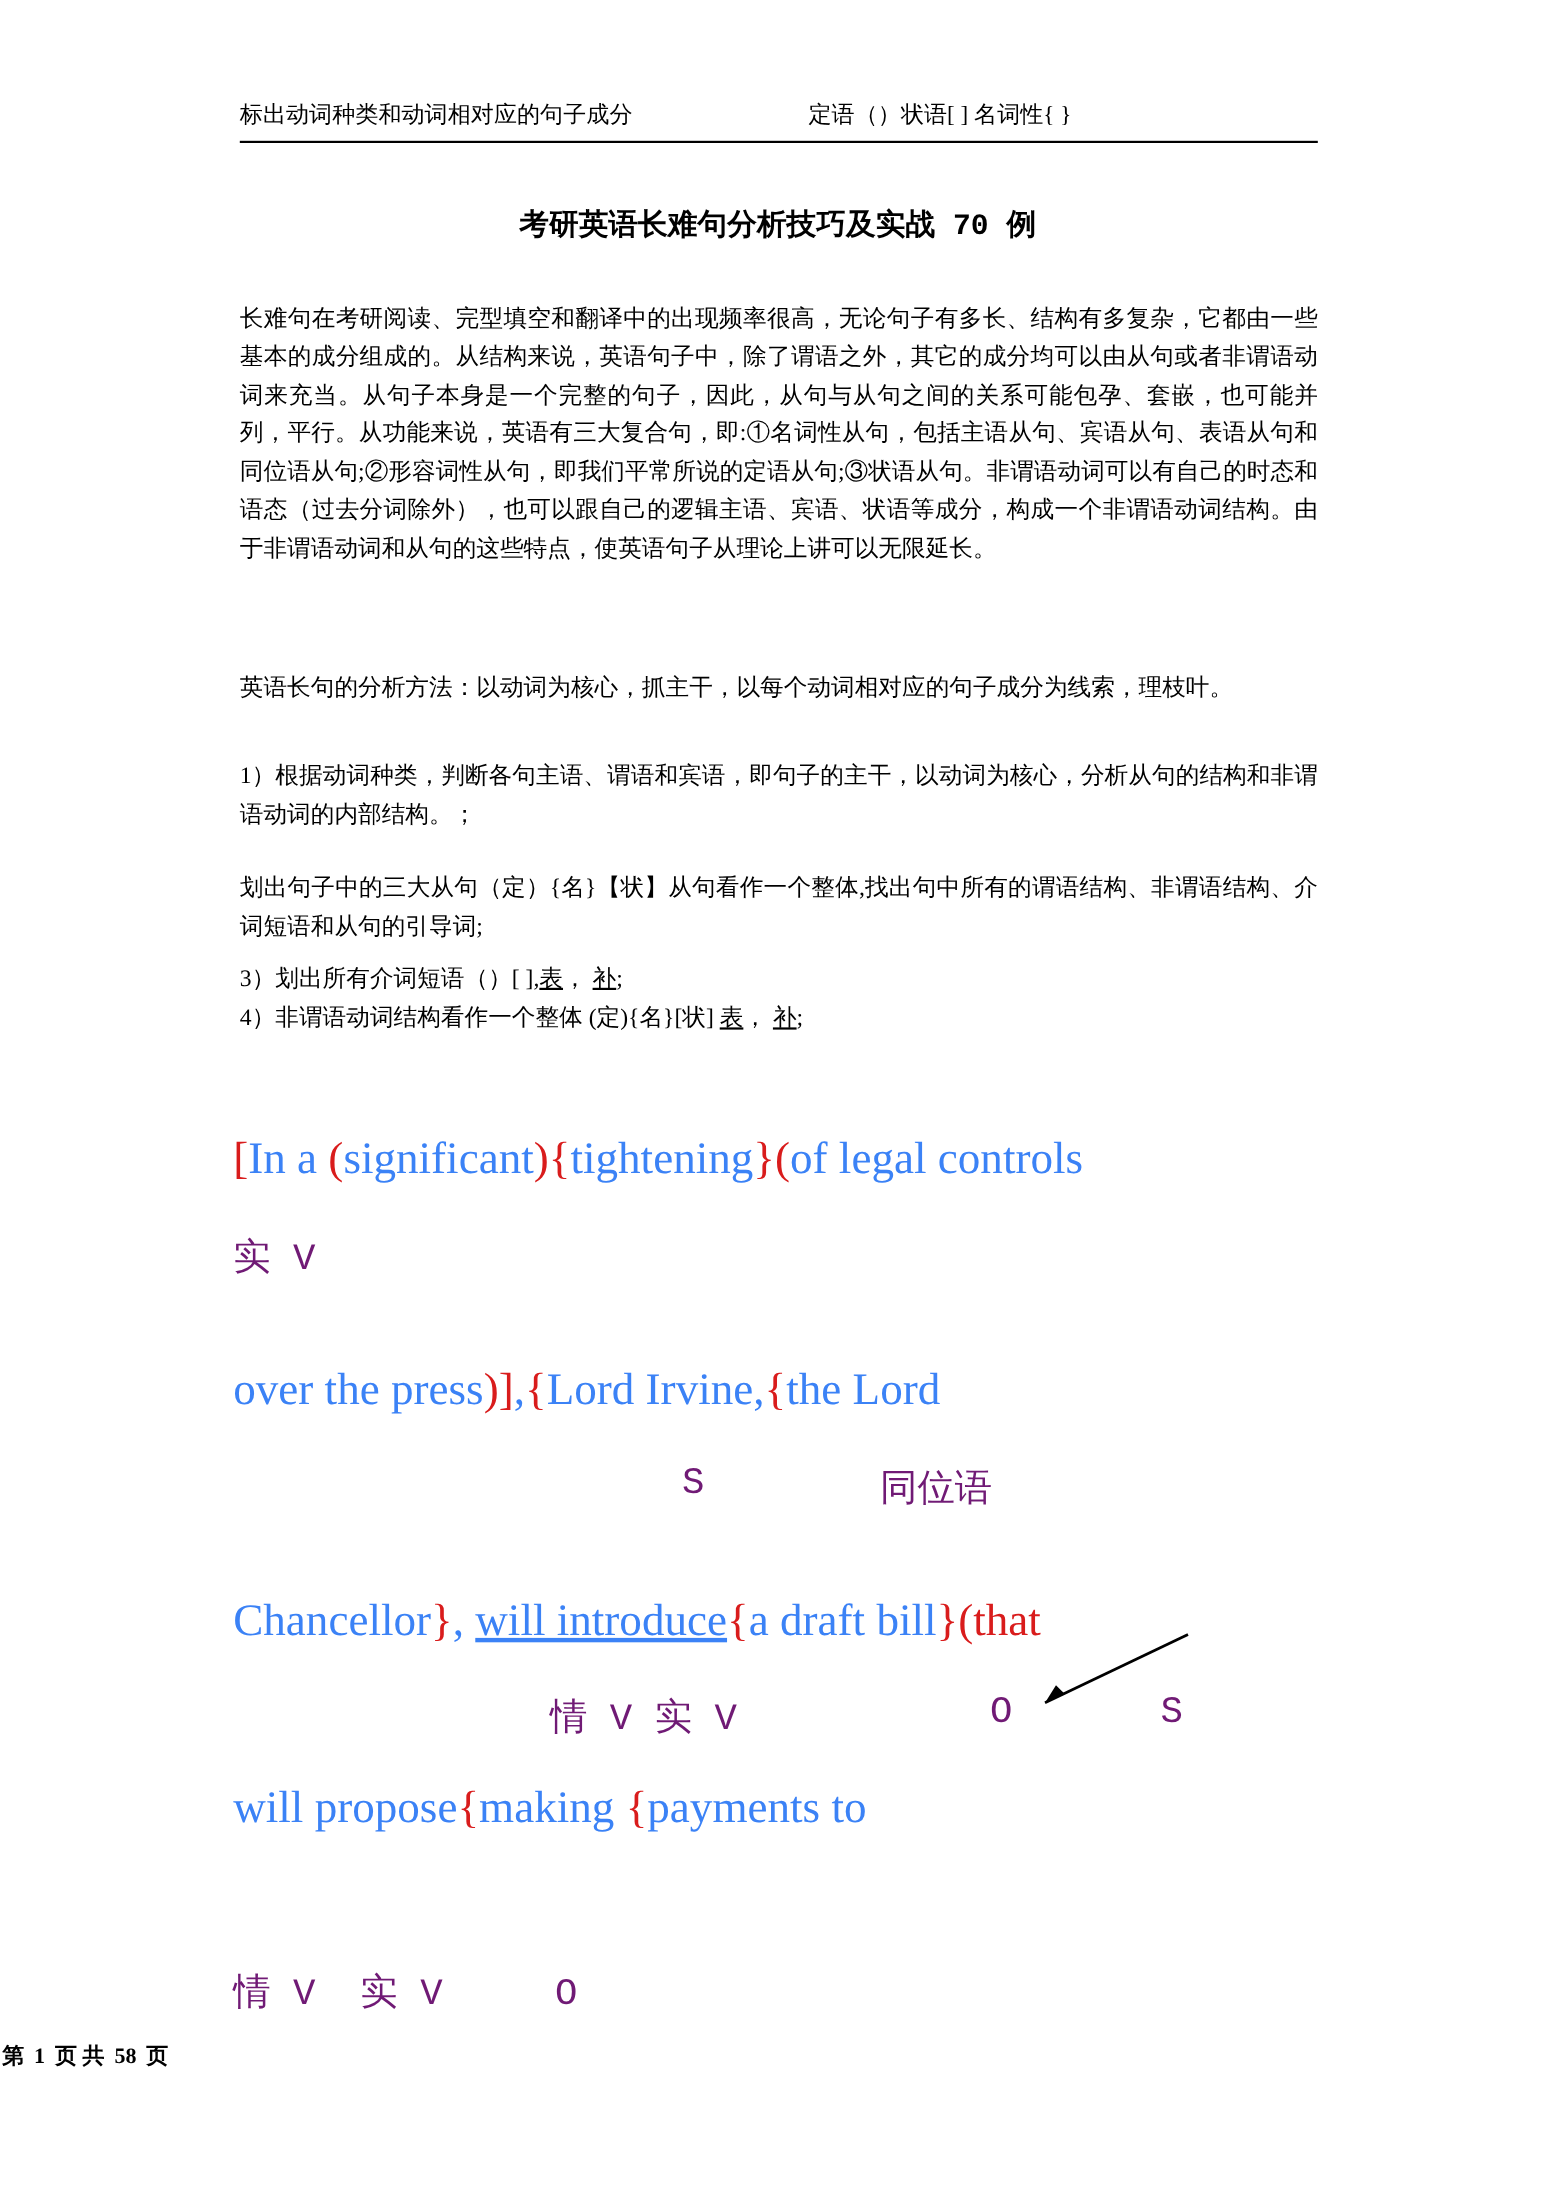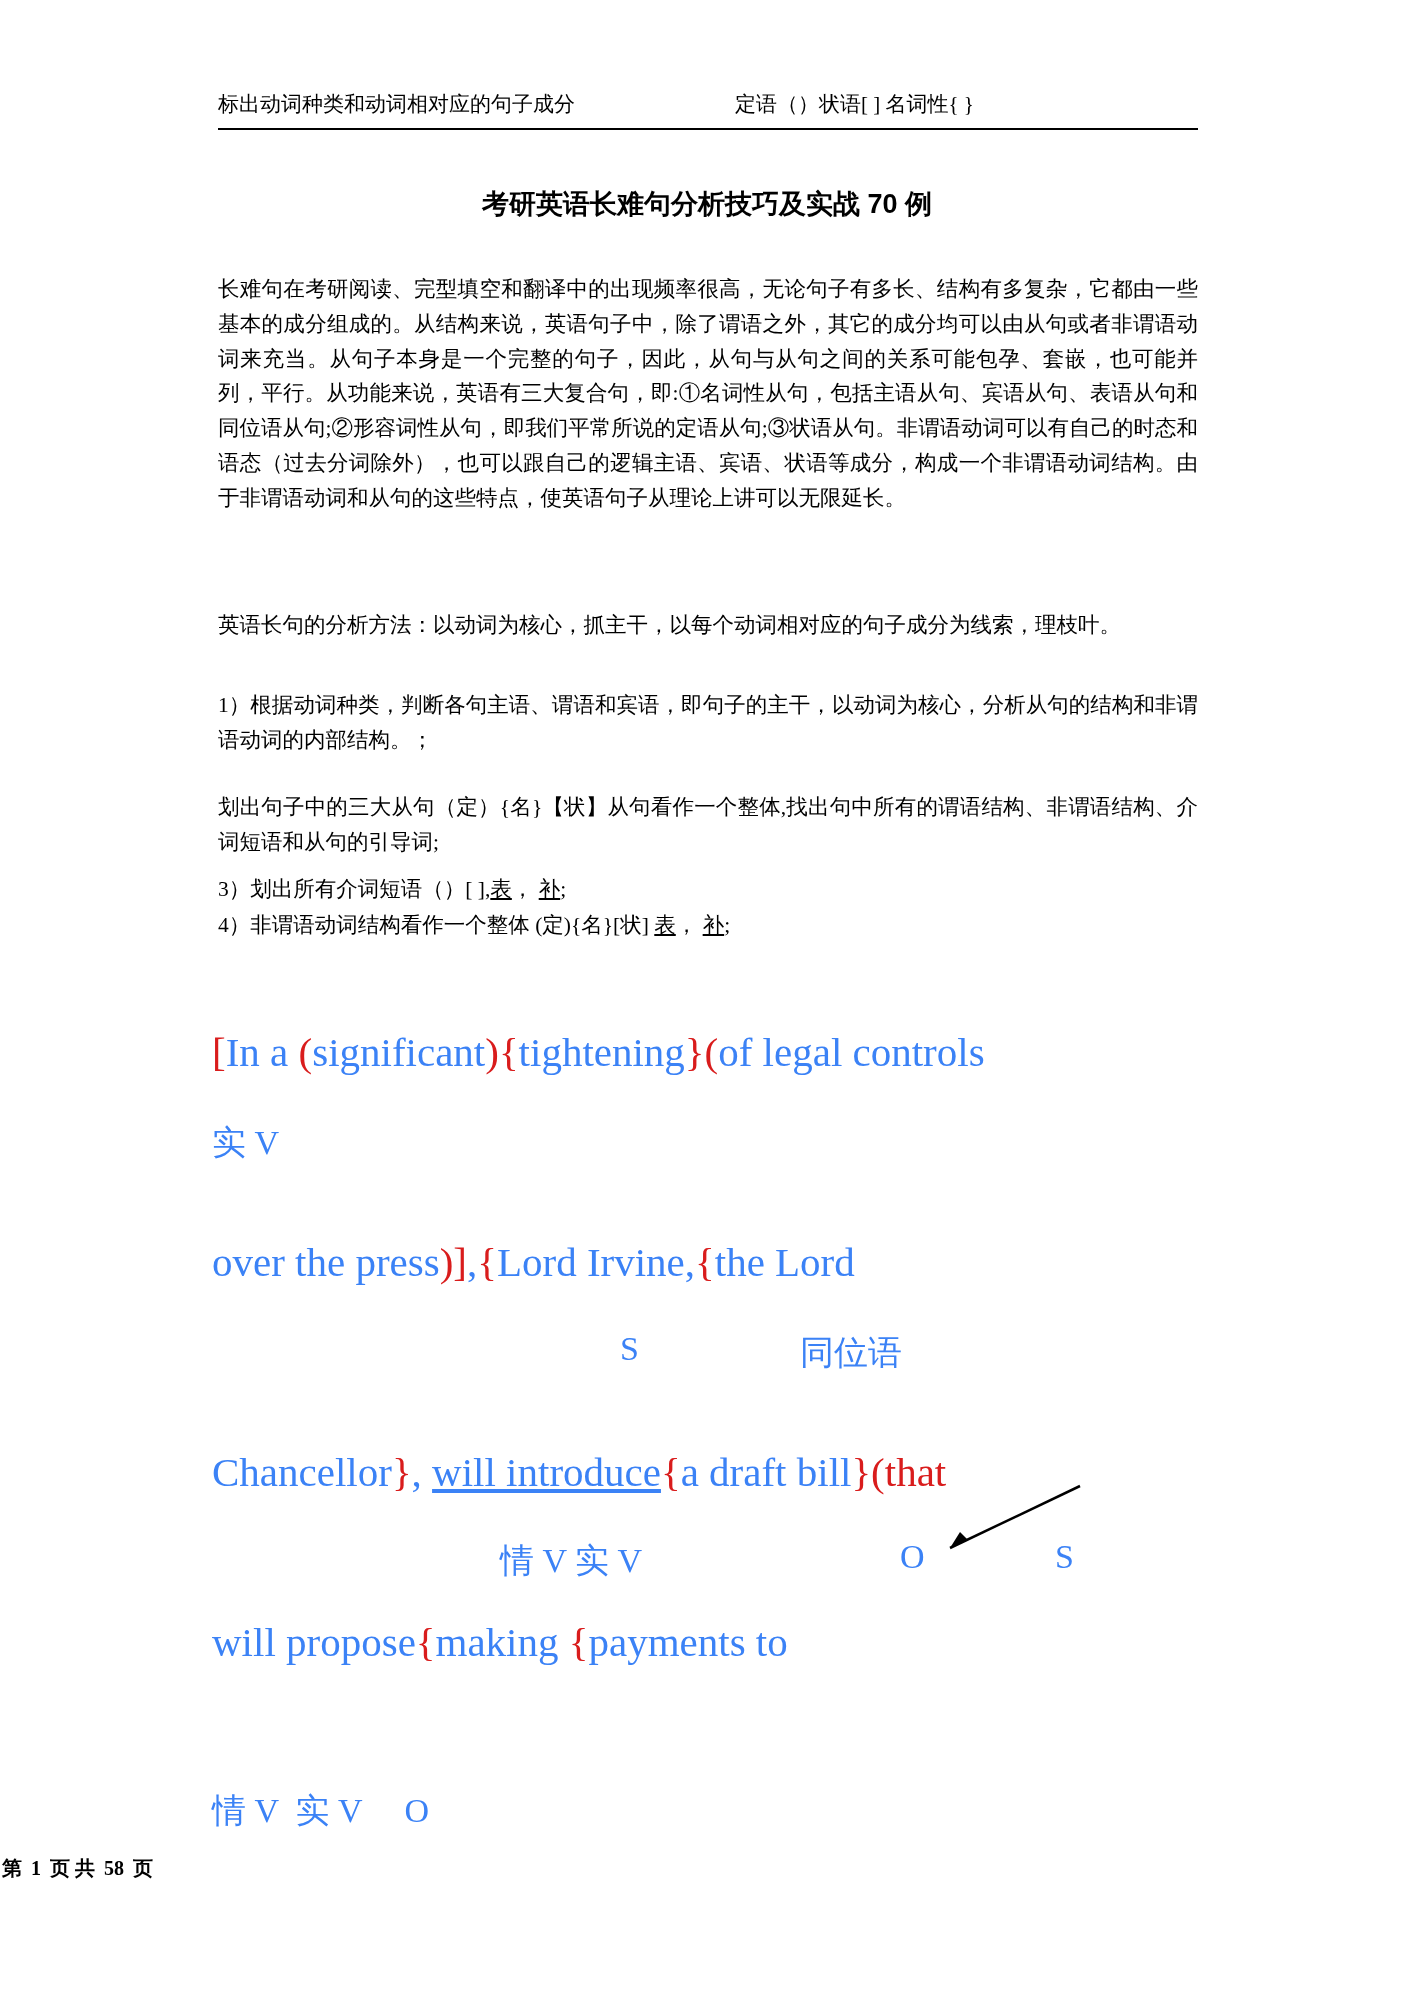--- a/index.html
+++ b/index.html
@@ -44,21 +44,21 @@
   }
   
   .doc-title {
     position: absolute;
     top: 186px;
     left: 0;
     width: 1414px;
     text-align: center;
     font-size: 27px;
     font-weight: bold;
-    font-family: Liberation Sans, sans-serif;
+    font-family: Liberation Mono, monospace;
   }
   
   .body-block {
     position: absolute;
     left: 218px;
     width: 980px;
     font-size: 21.5px;
     line-height: 1.62;
     text-align: justify;
     font-family: "Liberation Serif", serif;
@@ -88,23 +88,23 @@
     white-space: nowrap;
     font-family: "Liberation Serif", serif;
   }
   .red { color: #d91c1c; }
   .blk { color: #3b82f6; }
   .ul { text-decoration: underline; }
 
   .mark-line {
     position: absolute;
     font-size: 34px;
-    color: #3b82f6;
+    color: #701a75;
     white-space: pre;
-    font-family: Liberation Serif, serif;
+    font-family: Liberation Mono, monospace;
   }
 
   
   .arrow-svg {
     position: absolute;
     left: 930px;
     top: 1478px;
     width: 160px;
     height: 80px;
   }

